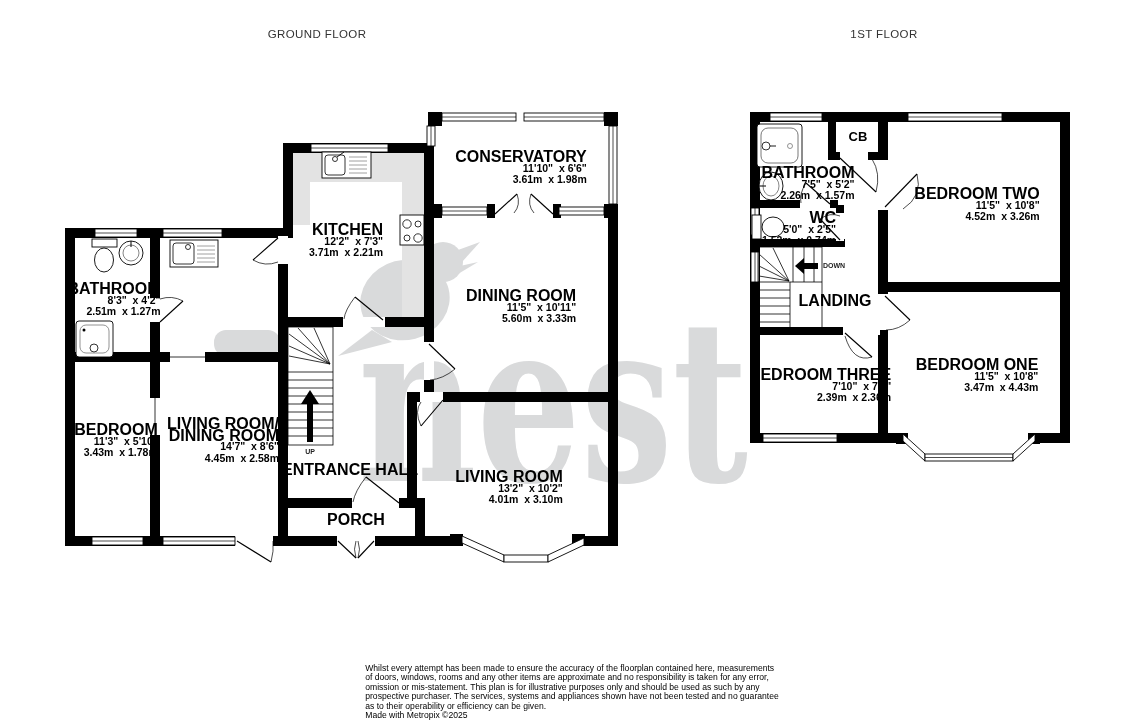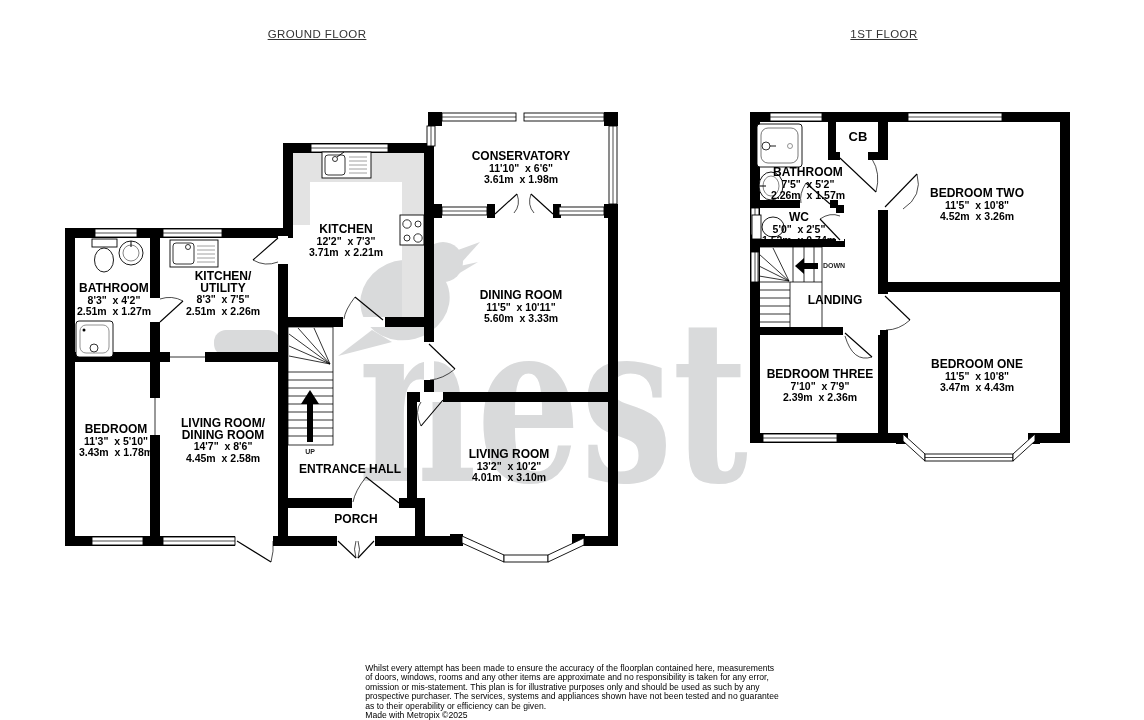--- a/index.html
+++ b/index.html
@@ -1,22 +1,22 @@
 <!DOCTYPE html>
 <html><head>
 <meta charset="utf-8">
 <style>
   html,body{margin:0;padding:0;background:#fff;}
   .canvas{position:relative;width:1144px;height:720px;background:#fff;overflow:hidden;
           font-family:"Liberation Sans",sans-serif;}
   .floor-title{position:absolute;transform:translateX(-50%);font-size:11.5px;color:#333;
-               letter-spacing:.4px;white-space:nowrap;text-decoration:underline;}
-  .room-label{position:absolute;transform:translateX(-50%);text-align:center;color:#000;
+               letter-spacing:.4px;white-space:nowrap;}
+  .room-label{position:absolute;transform:translateX(-50%);text-align:right;color:#000;
               line-height:11.5px;white-space:nowrap;}
-  .rname{font-size:12px;font-weight:bold;white-space:pre-line;}
+  .rname{font-size:16px;font-weight:bold;white-space:pre-line;}
   .rdim{font-size:10.5px;font-weight:bold;white-space:pre;}
   .cb .rname{font-size:13px;}
   .small-label{position:absolute;transform:translateX(-50%);font-size:7px;font-weight:bold;color:#222;}
   .footer{position:absolute;left:572px;top:664px;transform:translateX(-50%);
           font-size:8.6px;line-height:9.4px;color:#000;}
   .footer div{white-space:nowrap;}
   svg{position:absolute;left:0;top:0;}
 </style>
 </head>
 <body>
@@ -327,26 +327,20 @@
 </svg>
 
   <div class="floor-title" style="left:317px;top:28px">GROUND FLOOR</div>
   <div class="floor-title" style="left:884px;top:28px">1ST FLOOR</div>
 
   <div class="room-label" style="left:114px;top:283px">
     <div class="rname">BATHROOM</div>
     <div class="rdim">8'3"  x 4'2"</div>
     <div class="rdim">2.51m  x 1.27m</div>
   </div>
-  <div class="room-label" style="left:223px;top:271px">
-    <div class="rname">KITCHEN/
-UTILITY</div>
-    <div class="rdim">8'3"  x 7'5"</div>
-    <div class="rdim">2.51m  x 2.26m</div>
-  </div>
   <div class="room-label" style="left:346px;top:224px">
     <div class="rname">KITCHEN</div>
     <div class="rdim">12'2"  x 7'3"</div>
     <div class="rdim">3.71m  x 2.21m</div>
   </div>
   <div class="room-label" style="left:521px;top:151px">
     <div class="rname">CONSERVATORY</div>
     <div class="rdim">11'10"  x 6'6"</div>
     <div class="rdim">3.61m  x 1.98m</div>
   </div>
@@ -359,21 +353,21 @@
     <div class="rname">BEDROOM</div>
     <div class="rdim">11'3"  x 5'10"</div>
     <div class="rdim">3.43m  x 1.78m</div>
   </div>
   <div class="room-label" style="left:223px;top:418px">
     <div class="rname">LIVING ROOM/
 DINING ROOM</div>
     <div class="rdim">14'7"  x 8'6"</div>
     <div class="rdim">4.45m  x 2.58m</div>
   </div>
-  <div class="room-label" style="left:509px;top:449px">
+  <div class="room-label" style="left:509px;top:471px">
     <div class="rname">LIVING ROOM</div>
     <div class="rdim">13'2"  x 10'2"</div>
     <div class="rdim">4.01m  x 3.10m</div>
   </div>
   <div class="room-label" style="left:350px;top:464px">
     <div class="rname">ENTRANCE HALL</div>
   </div>
   <div class="room-label" style="left:356px;top:514px">
     <div class="rname">PORCH</div>
   </div>

